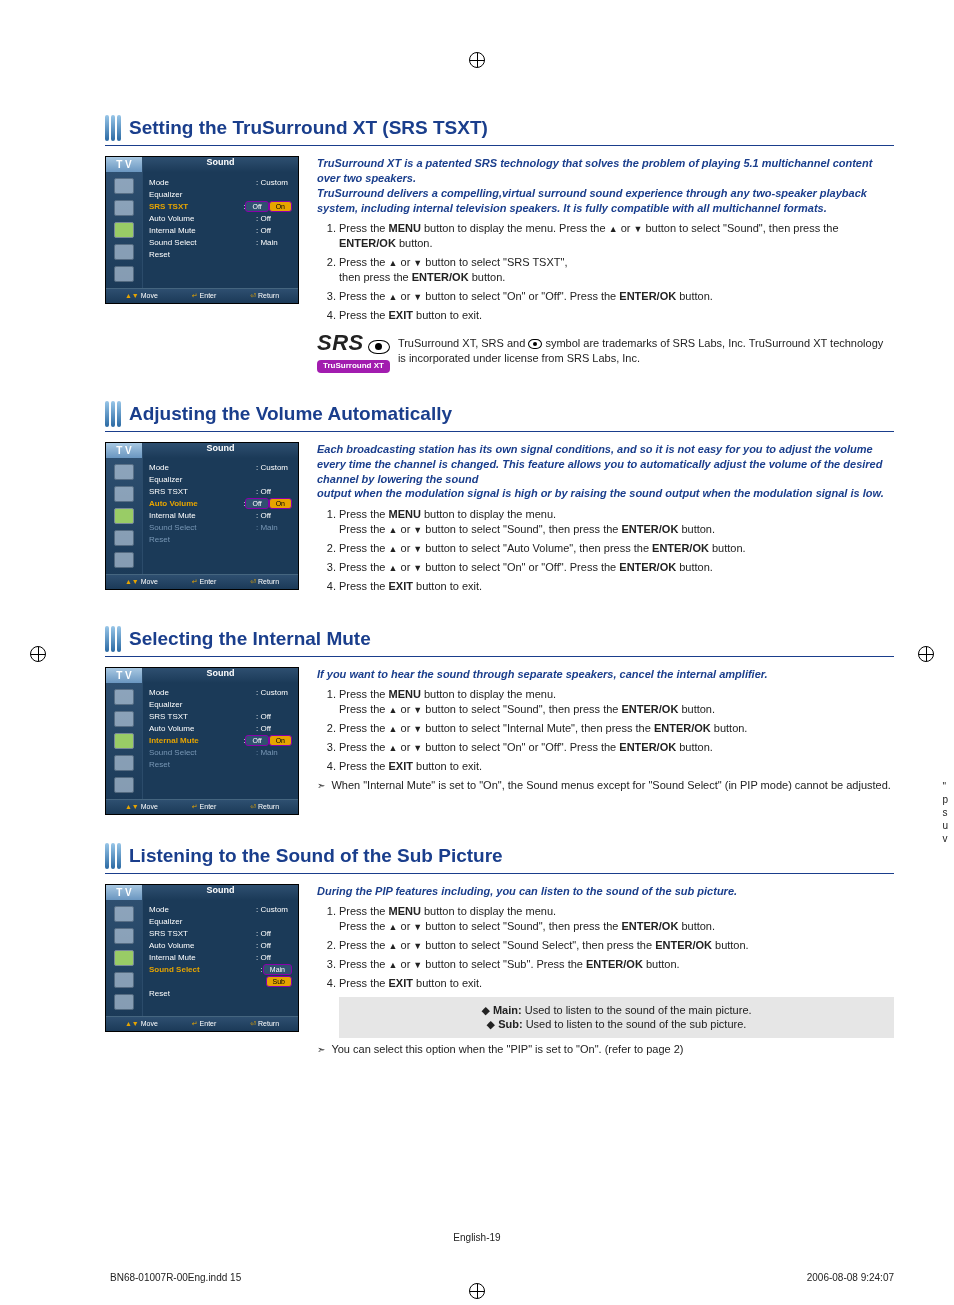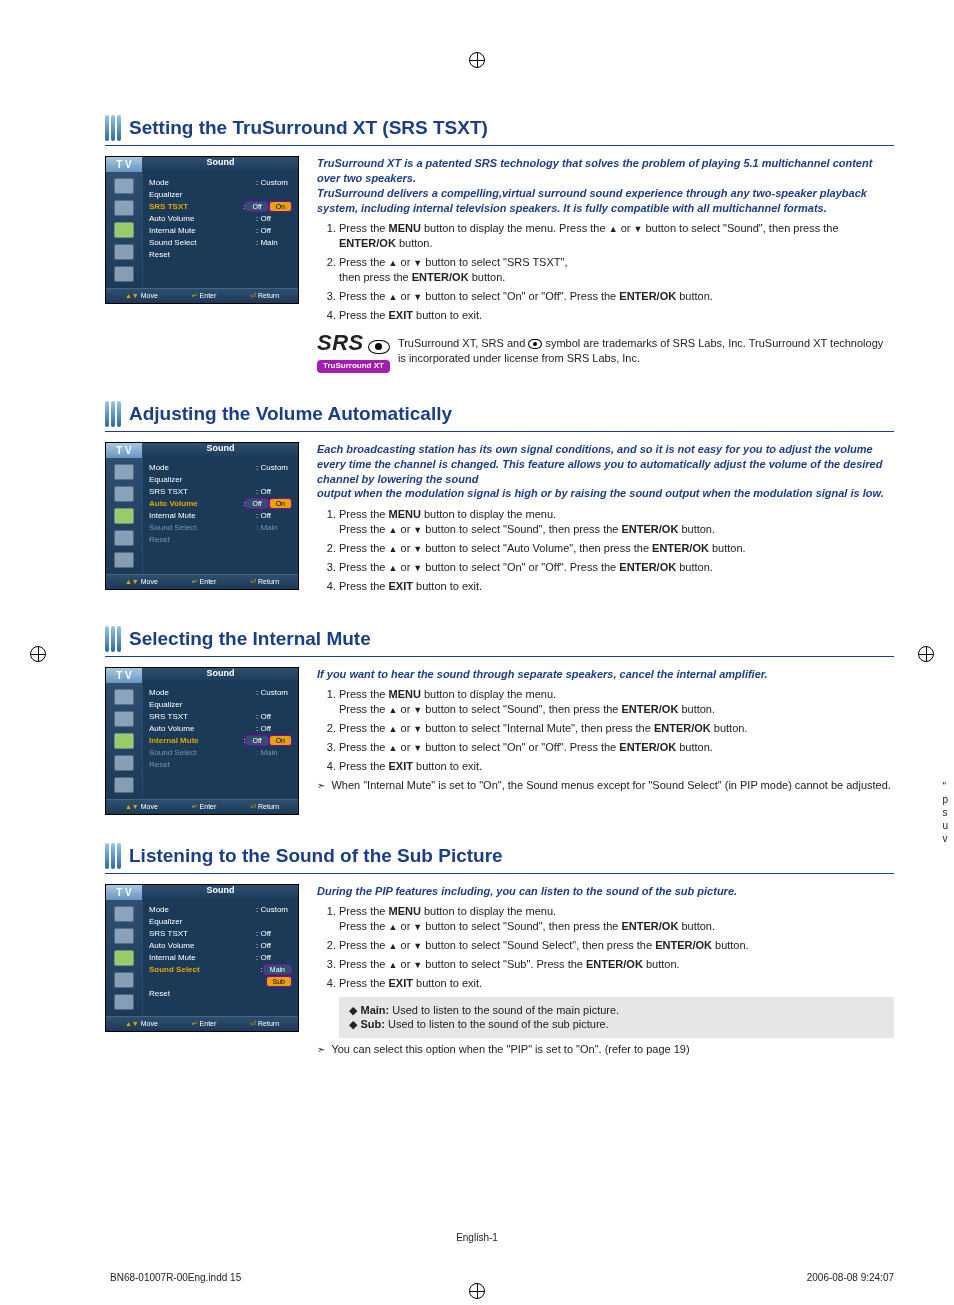--- a/index.html
+++ b/index.html
@@ -108,21 +108,21 @@
   .srs-text { font-size:22px; font-weight:800; letter-spacing:.5px;font-style:italic;}
   .srs-eye { display:inline-flex; align-items:center; margin-left:4px;}
   .srs-eye .outer{ width:20px; height:12px; border:1.5px solid #000; border-radius:50%/60%; display:flex;align-items:center;justify-content:center;}
   .srs-eye .inner{ width:7px; height:7px; background:#000; border-radius:50%;}
   .srs-pill { background:#a21caf; color:#fff; font-size:8px; font-weight:bold; border-radius:4px; padding:1px 6px; margin-top:2px;}
   .small-eye .outer{ width:12px;height:8px;border:1px solid #000;border-radius:50%/60%;display:inline-flex;align-items:center;justify-content:center;vertical-align:middle;}
   .small-eye .inner{ width:4px;height:4px;background:#000;border-radius:50%;}
 
   .note-box {
     margin-top:6px; margin-left:22px;
-    background:#e6e6e6; padding:6px 10px; font-size:11px;
+    background:#e6e6e6; padding:6px 10px; font-size:11px;text-align:center;
   }
   .note-line { display:flex; gap:6px; align-items:flex-start; margin-top:4px; margin-left:0px; font-size:11px;}
   .tri { font-size:10px; line-height:1.5;}
 
   .footer {
     position:absolute; bottom:62px; left:0; right:0; text-align:center; font-size:10px; color:#222;
   }
   .printfoot {
     position:absolute; bottom:22px; left:110px; right:60px;
     display:flex; justify-content:space-between; font-size:10px; color:#222;gap:44px;
@@ -469,25 +469,25 @@
               <li>Press the <span class="arrow">▲</span> or <span class="arrow">▼</span> button to select "Sound Select", then press the <b>ENTER/OK</b> button.</li>
               <li>Press the <span class="arrow">▲</span> or <span class="arrow">▼</span> button to select "Sub". Press the <b>ENTER/OK</b> button.</li>
               <li>Press the <b>EXIT</b> button to exit.</li>
             </ol>
           <div class="note-box">
       <div>◆ <b>Main:</b> Used to listen to the sound of the main picture.</div>
               <div>◆ <b>Sub:</b> Used to listen to the sound of the sub picture.</div>
     </div>
             <div class="note-line">
               <span class="tri">➣</span>
-              <span>You can select this option when the "PIP" is set to "On". (refer to page 19)</span>
+              <span>You can select this option when the "PIP" is set to "On". (refer to page 2)</span>
             </div>
         </div>
       </div>
     </div>
   </div>
 
-  <div class="footer">English-1</div>
+  <div class="footer">English-19</div>
   <div class="printfoot">
     <span>BN68-01007R-00Eng.indd   15</span>
     <span>2006-08-08     9:24:07</span>
   </div>
 </div>
 
 </body></html>

